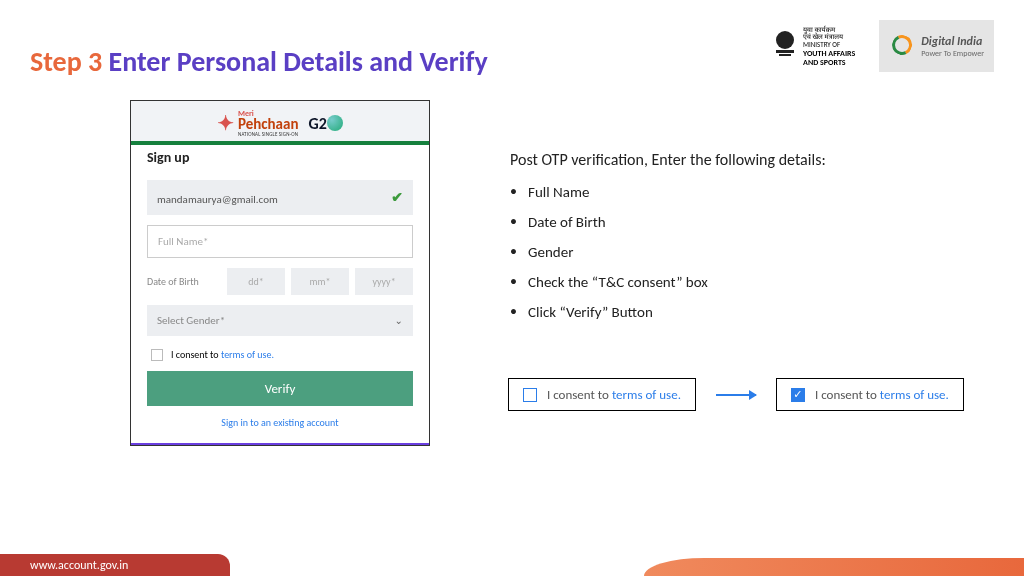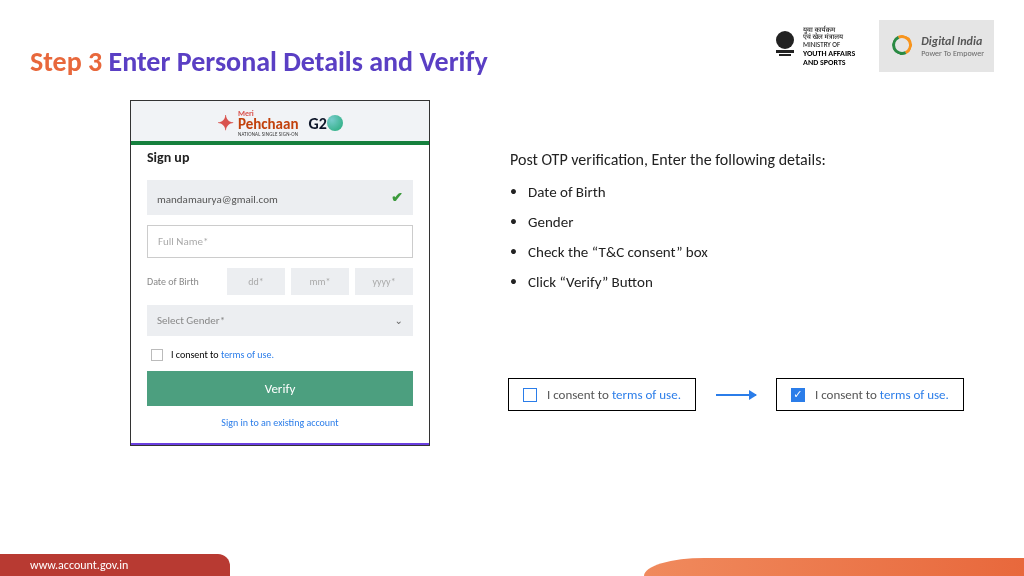--- a/index.html
+++ b/index.html
@@ -239,20 +239,21 @@
       </div>
       <div class="verify-btn">Verify</div>
       <div class="signin-link">Sign in to an existing account</div>
     </div>
     <div class="form-bottom-border"></div>
   </div>
 
   <div class="desc-col">
     <div class="desc-heading">Post OTP verification, Enter the following details:</div>
     <ul class="bullets">
+      <li>Full Name</li>
       <li>Date of Birth</li>
       <li>Gender</li>
       <li>Check the “T&amp;C consent” box</li>
       <li>Click “Verify” Button</li>
     </ul>
   </div>
 </div>
 
 <div class="consent-demo">
   <div class="consent-box">

